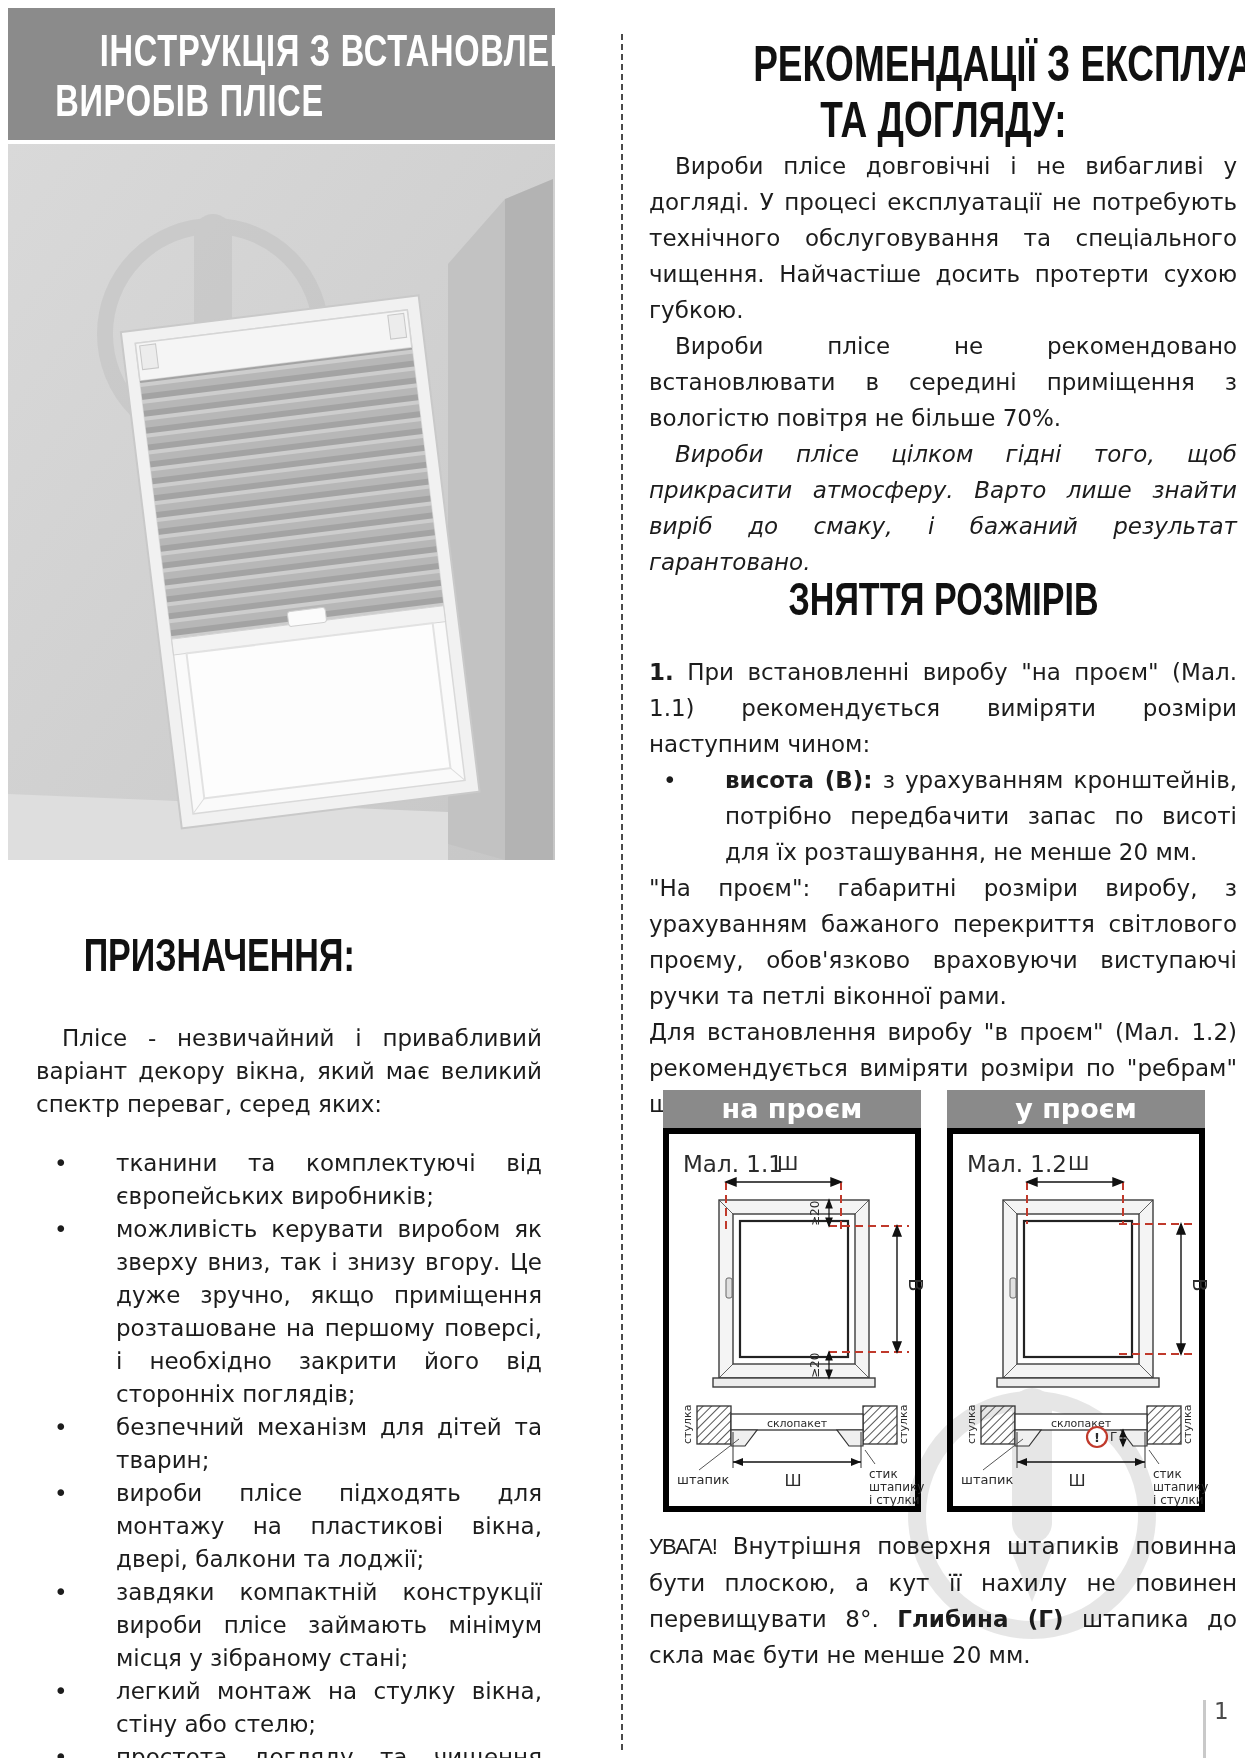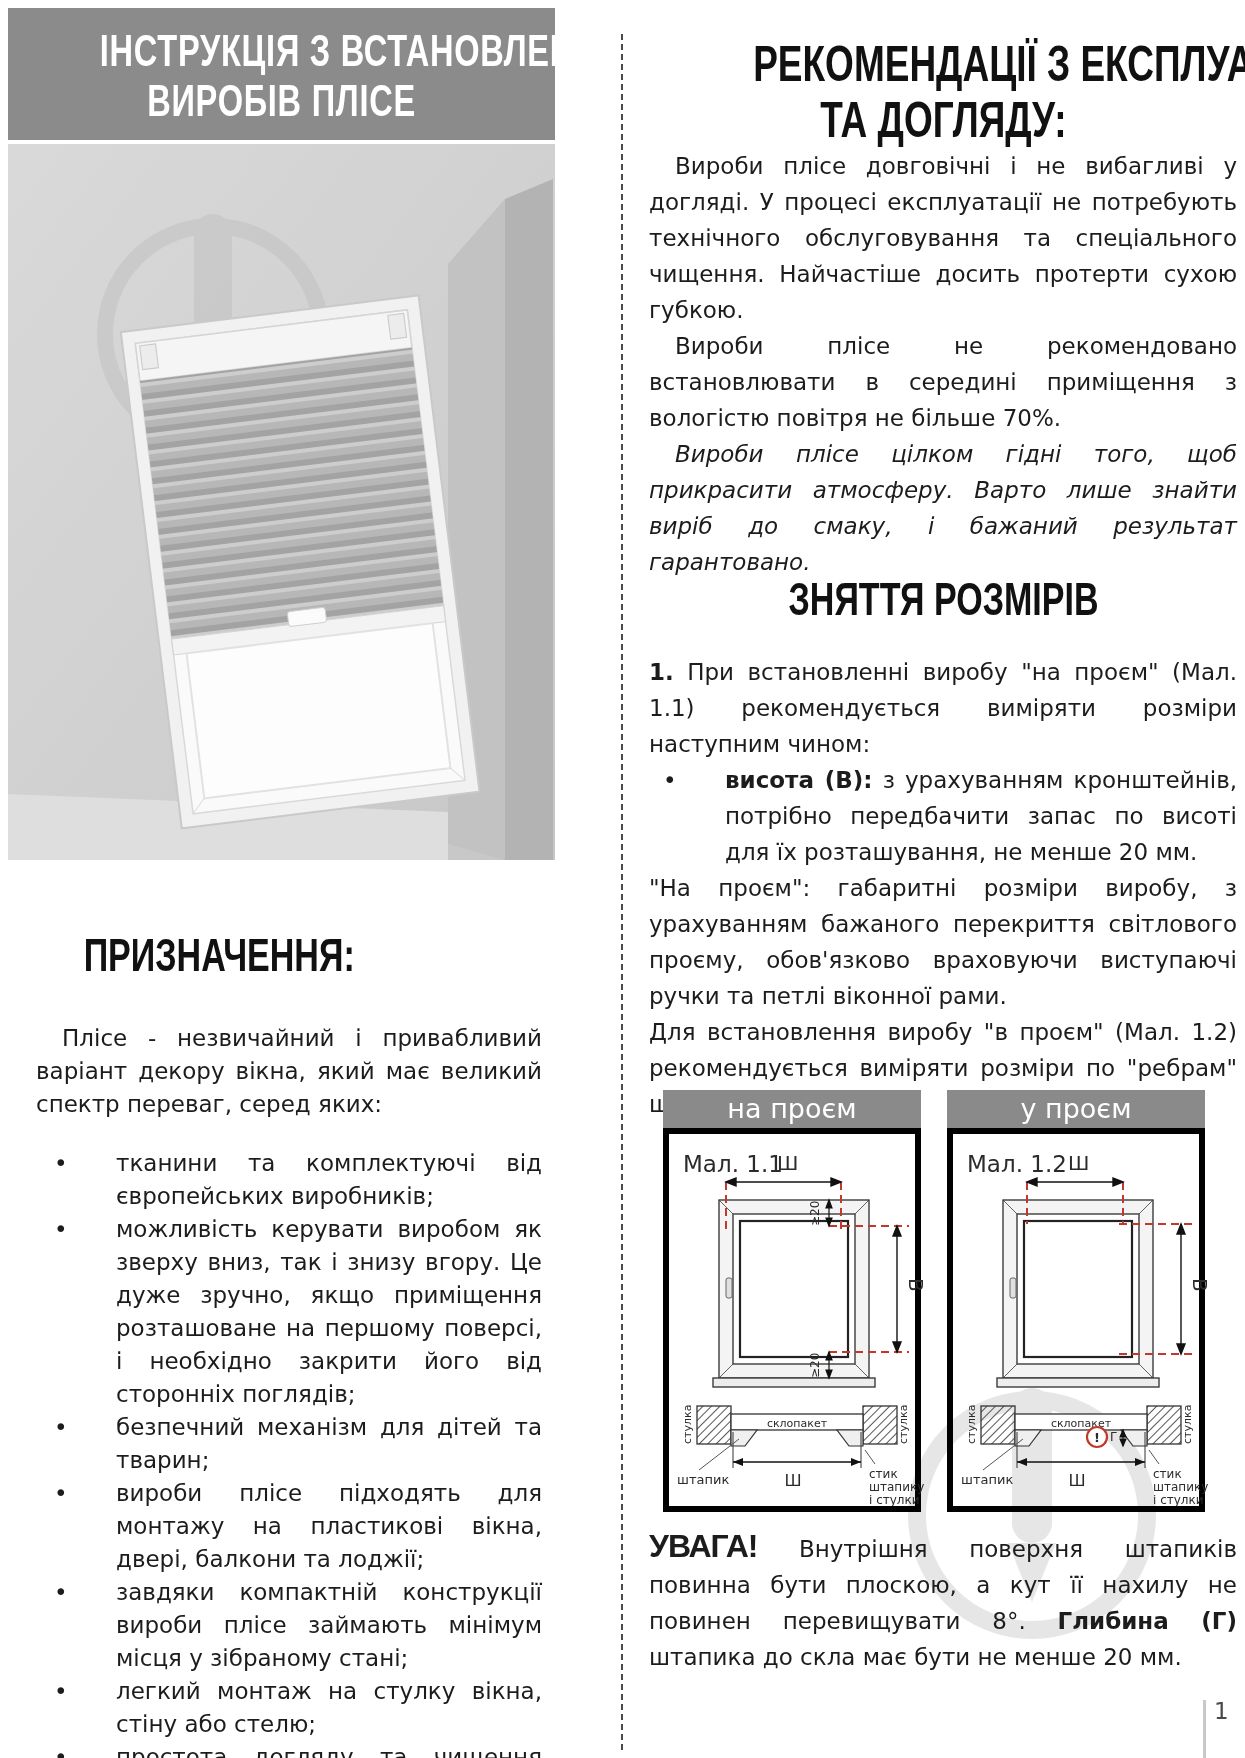--- a/index.html
+++ b/index.html
@@ -2,21 +2,21 @@
 <html><head>
 <meta charset="utf-8">
 <style>
   html,body{margin:0;padding:0;background:#ffffff;}
   .page{position:relative;width:1245px;height:1758px;background:#ffffff;overflow:hidden;
         font-family:"DejaVu Sans",sans-serif;color:#1c1c1c;}
   .cond{font-family:"Liberation Sans",sans-serif;font-weight:700;}
   .squeeze{display:inline-block;transform:scaleX(0.74);transform-origin:center;white-space:nowrap;}
   
   .l-header{position:absolute;left:8px;top:8px;width:547px;height:132px;background:#8b8b8b;
-            color:#ffffff;text-align:center;padding-top:18px;box-sizing:border-box;text-decoration:underline;}
+            color:#ffffff;text-align:left;padding-top:18px;box-sizing:border-box;text-decoration:underline;}
   .l-header .hline{font-size:44px;line-height:50px;letter-spacing:1px;}
   .photo{position:absolute;left:8px;top:144px;width:547px;height:716px;}
   .purpose{position:absolute;left:36px;top:928px;width:506px;}
   .purpose-title{text-align:left;font-size:46px;color:#111;margin-bottom:40px;}
   .body-p{font-size:23px;line-height:33px;text-align:justify;}
   .indent{text-indent:26px;}
   ul.blist{list-style:none;margin:26px 0 0 0;padding:0;}
   ul.blist li{position:relative;padding-left:80px;font-size:23px;line-height:33px;text-align:justify;}
   ul.blist li::before{content:"•";position:absolute;left:18px;top:0;font-size:23px;}
   
@@ -30,24 +30,24 @@
   .care .p3{font-style:italic;}
   .measuring{top:552px;}
   .m-title{text-align:center;font-size:46px;color:#111;margin-bottom:28px;}
   .measuring .body-p{font-size:23px;line-height:36px;}
   ul.mlist{list-style:none;margin:0;padding:0;}
   ul.mlist li{position:relative;padding-left:76px;font-size:23px;line-height:36px;text-align:justify;}
   ul.mlist li::before{content:"•";position:absolute;left:14px;top:0;}
   .diagrams{top:1090px;display:flex;gap:26px;padding-left:14px;}
   .dfig{width:258px;}
   .dtab{height:38px;line-height:38px;background:#8a8a8a;color:#fff;text-align:center;
-        font-weight:400;font-size:27px;}
+        font-weight:700;font-size:27px;}
   .dbox{border:6px solid #000000;height:372px;box-sizing:content-box;background:transparent;}
   .warning{top:1528px;font-size:23px;line-height:36px;text-align:justify;}
-  .warn-lead{font-family:"Liberation Sans",sans-serif;font-weight:700;font-size:32px;letter-spacing:-1px;}
+  .warn-lead{font-family:"Liberation Sans",sans-serif;font-weight:400;font-size:22px;letter-spacing:-1px;}
   .pageno-rule{position:absolute;left:1203px;top:1700px;width:3px;height:58px;background:#c9c9c9;}
   .pageno{position:absolute;left:1214px;top:1698px;font-size:23px;color:#4a4a4a;}
   .bold{font-weight:700;}
   .wm{position:absolute;left:860px;top:1330px;z-index:0;pointer-events:none;}
   .layer{position:relative;z-index:1;}
   svg text{font-family:"DejaVu Sans",sans-serif;fill:#2b2b2b;}
 </style>
 </head>
 <body>
 

